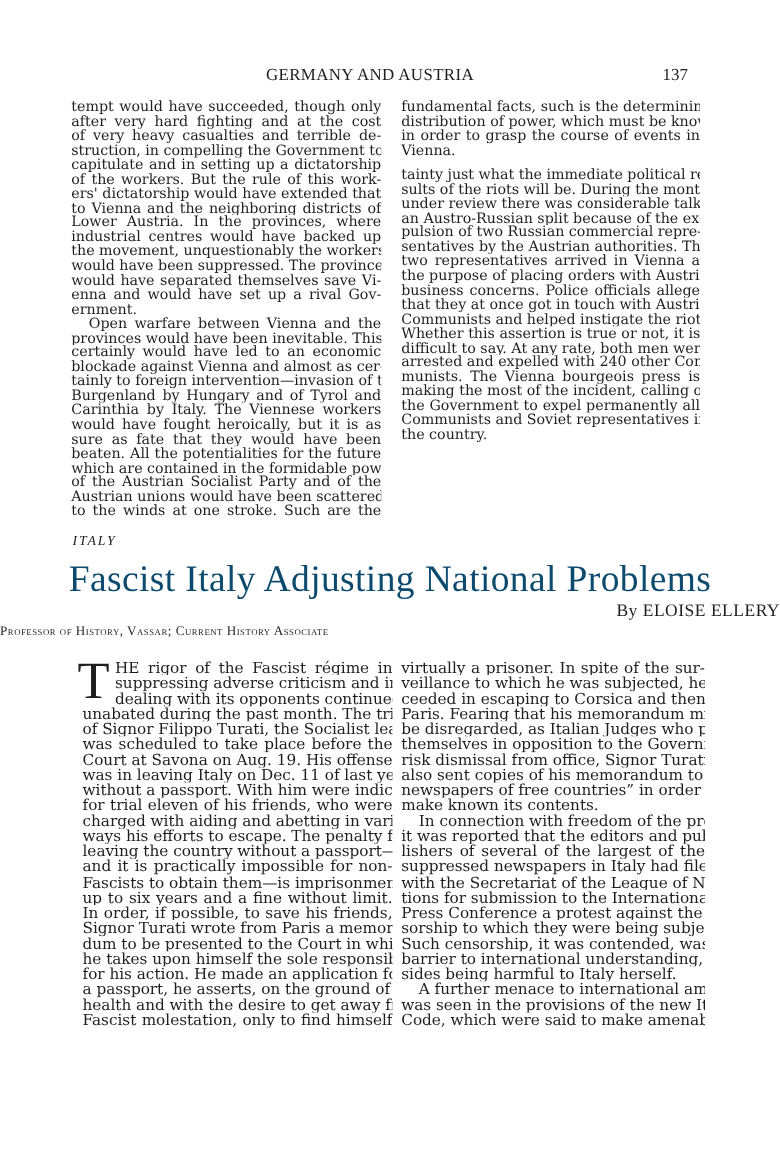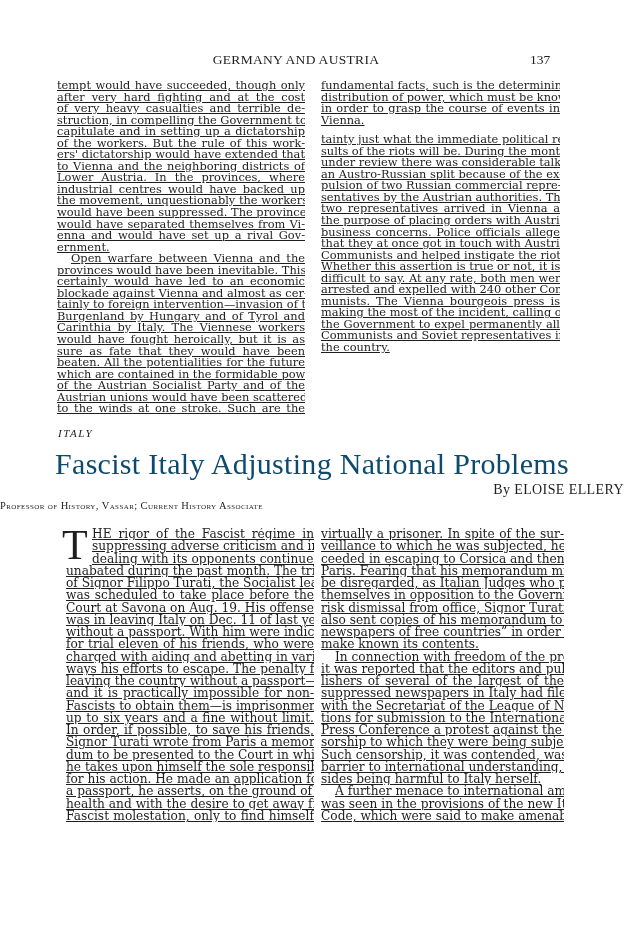--- a/index.html
+++ b/index.html
@@ -3,21 +3,21 @@
 <meta charset="utf-8">
 <style>
   html, body { margin:0; padding:0; background:#ffffff; }
   body { width:624px; height:926px; position:relative; overflow:hidden; color:#1e1e1e;
          font-family:"DejaVu Serif", "Liberation Serif", serif; }
   .running-head { position:absolute; top:52px; left:0; width:624px; height:16px; }
   .running-head .title { position:absolute; left:0; width:544px; text-align:center; top:0;
          font-family:"Liberation Serif", serif; font-size:13.5px; letter-spacing:0.3px;margin-left:24px; }
   .running-head .pnum { position:absolute; left:530px; top:0; font-family:"Liberation Serif", serif; font-size:13.5px; }
 
-  .col { position:absolute; font-size:11.4px; line-height:11.55px; text-align:justify;text-decoration:underline; }
+  .col { position:absolute; font-size:11.4px; line-height:11.55px; text-align:justify; }
   .col .line { display:block; text-align:justify; text-align-last:justify; white-space:nowrap; overflow:hidden; height:11.55px; }
   .col .line.last { text-align-last:left; }
   .col .indent { padding-left:14px; }
   .col .gap { height:8px; }
 
   .top-left { left:57px; top:80px; width:248px; }
   .top-right { left:321px; top:80px; width:239px; }
 
   .section-label { position:absolute; left:58px; top:427px; font-family:"Liberation Serif", serif; font-style:italic;
          font-size:11px; letter-spacing:1.5px; }
@@ -50,21 +50,21 @@
     <span class="line">of very heavy casualties and terrible de-</span>
     <span class="line">struction, in compelling the Government to</span>
     <span class="line">capitulate and in setting up a dictatorship</span>
     <span class="line">of the workers.  But the rule of this work-</span>
     <span class="line">ers' dictatorship would have extended that</span>
     <span class="line">to Vienna and the neighboring districts of</span>
     <span class="line">Lower Austria.  In the provinces, where</span>
     <span class="line">industrial centres would have backed up</span>
     <span class="line">the movement, unquestionably the workers</span>
     <span class="line">would have been suppressed.  The provinces</span>
-    <span class="line">would have separated themselves from Vi-</span>
+    <span class="line">would have separated themselves save Vi-</span>
     <span class="line">enna and would have set up a rival Gov-</span>
     <span class="line last">ernment.</span>
     <span class="line indent">Open warfare between Vienna and the</span>
     <span class="line">provinces would have been inevitable.  This</span>
     <span class="line">certainly would have led to an economic</span>
     <span class="line">blockade against Vienna and almost as cer-</span>
     <span class="line">tainly to foreign intervention—invasion of the</span>
     <span class="line">Burgenland by Hungary and of Tyrol and</span>
     <span class="line">Carinthia by Italy.  The Viennese workers</span>
     <span class="line">would have fought heroically, but it is as</span>

